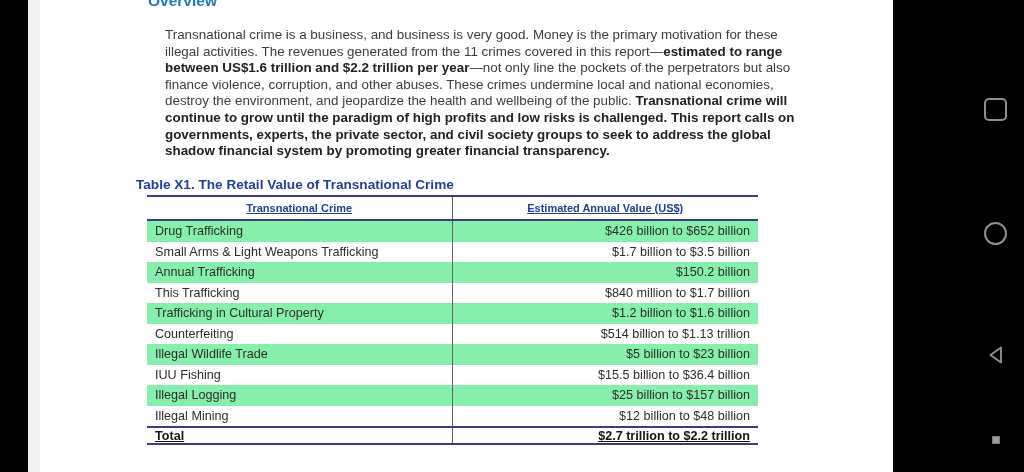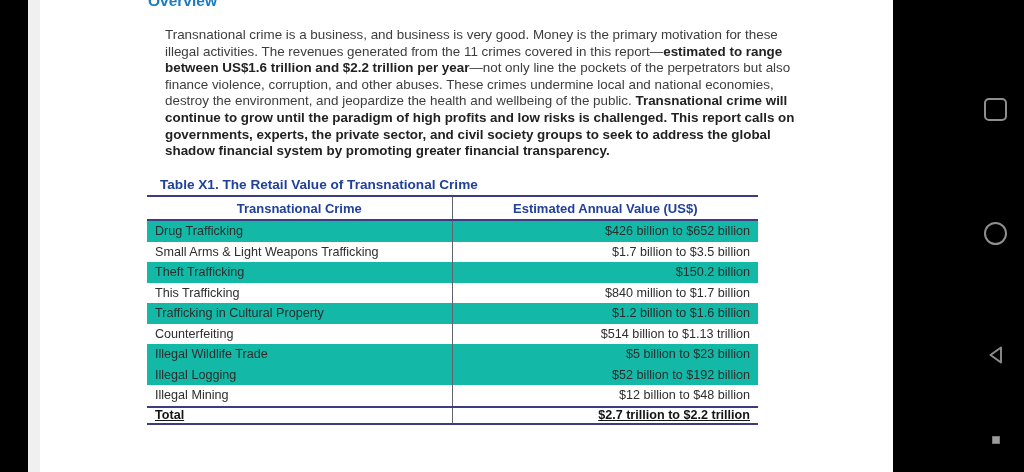--- a/index.html
+++ b/index.html
@@ -35,56 +35,57 @@
 
   .overview-paragraph {
     position: absolute; left: 108px; top: 10px;
     width: 636px; margin: 17px;
     font-size: 13.4px; line-height: 16.6px;
     color: #3d3d3d;
   }
   .overview-paragraph strong { color: #222; }
 
   .table-title {
-    position: absolute; left: 120px; top: 177px;
+    position: absolute; left: 96px; top: 177px;
     margin: 0;
     font-size: 13.6px; font-weight: bold;
     color: #21409a;
   }
 
   table.crime-table {
     position: absolute; left: 107px; top: 195px;
     width: 611px;
     border-collapse: collapse;
     table-layout: fixed;
     font-size: 12.6px;
   }
   .crime-table col.c1 { width: 305px; }
   .crime-table col.c2 { width: 306px; }
 
   .crime-table thead th {
     height: 22px;
-    font-size: 13px; font-weight: bold;
+    font-size: 11px; font-weight: bold;
     color: #21409a;
     text-align: center;
     border-top: 2px solid #3c3c82;
     border-bottom: 2px solid #3c3c82;
     padding: 0;
+    text-decoration: underline;
   }
   .crime-table th.crime, .crime-table td.crime {
     border-right: 1px solid #63636e;
   }
   .crime-table tbody td {
     height: 20.5px;
     padding: 0 8px;
     color: #2d2d2d;
     white-space: nowrap;
     overflow: hidden;
   }
-  .crime-table tbody tr.shaded { background: #14b8a6; }
+  .crime-table tbody tr.shaded { background: #86efac; }
   .crime-table td.value { text-align: right; }
   .crime-table tfoot td {
     height: 15px;
     padding: 0 8px;
     font-weight: bold;
     color: #141414;
     border-top: 2px solid #3c3c82;
     border-bottom: 2px solid #3c3c82;
     white-space: nowrap;
     text-decoration: underline;
@@ -149,42 +150,46 @@
       <tbody>
           <tr class="shaded">
             <td class="crime">Drug Trafficking</td>
             <td class="value">$426 billion to $652 billion</td>
           </tr>
           <tr>
             <td class="crime">Small Arms &amp; Light Weapons Trafficking</td>
             <td class="value">$1.7 billion to $3.5 billion</td>
           </tr>
           <tr class="shaded">
-            <td class="crime">Theft Trafficking</td>
+            <td class="crime">Annual Trafficking</td>
             <td class="value">$150.2 billion</td>
           </tr>
           <tr>
             <td class="crime">This Trafficking</td>
             <td class="value">$840 million to $1.7 billion</td>
           </tr>
           <tr class="shaded">
             <td class="crime">Trafficking in Cultural Property</td>
             <td class="value">$1.2 billion to $1.6 billion</td>
           </tr>
           <tr>
             <td class="crime">Counterfeiting</td>
             <td class="value">$514 billion to $1.13 trillion</td>
           </tr>
           <tr class="shaded">
             <td class="crime">Illegal Wildlife Trade</td>
             <td class="value">$5 billion to $23 billion</td>
           </tr>
+          <tr>
+            <td class="crime">IUU Fishing</td>
+            <td class="value">$15.5 billion to $36.4 billion</td>
+          </tr>
           <tr class="shaded">
             <td class="crime">Illegal Logging</td>
-            <td class="value">$52 billion to $192 billion</td>
+            <td class="value">$25 billion to $157 billion</td>
           </tr>
           <tr>
             <td class="crime">Illegal Mining</td>
             <td class="value">$12 billion to $48 billion</td>
           </tr>
         </tbody>
       <tfoot>
         <tr>
           <td class="crime">Total</td>
           <td class="value">$2.7 trillion to $2.2 trillion</td>

